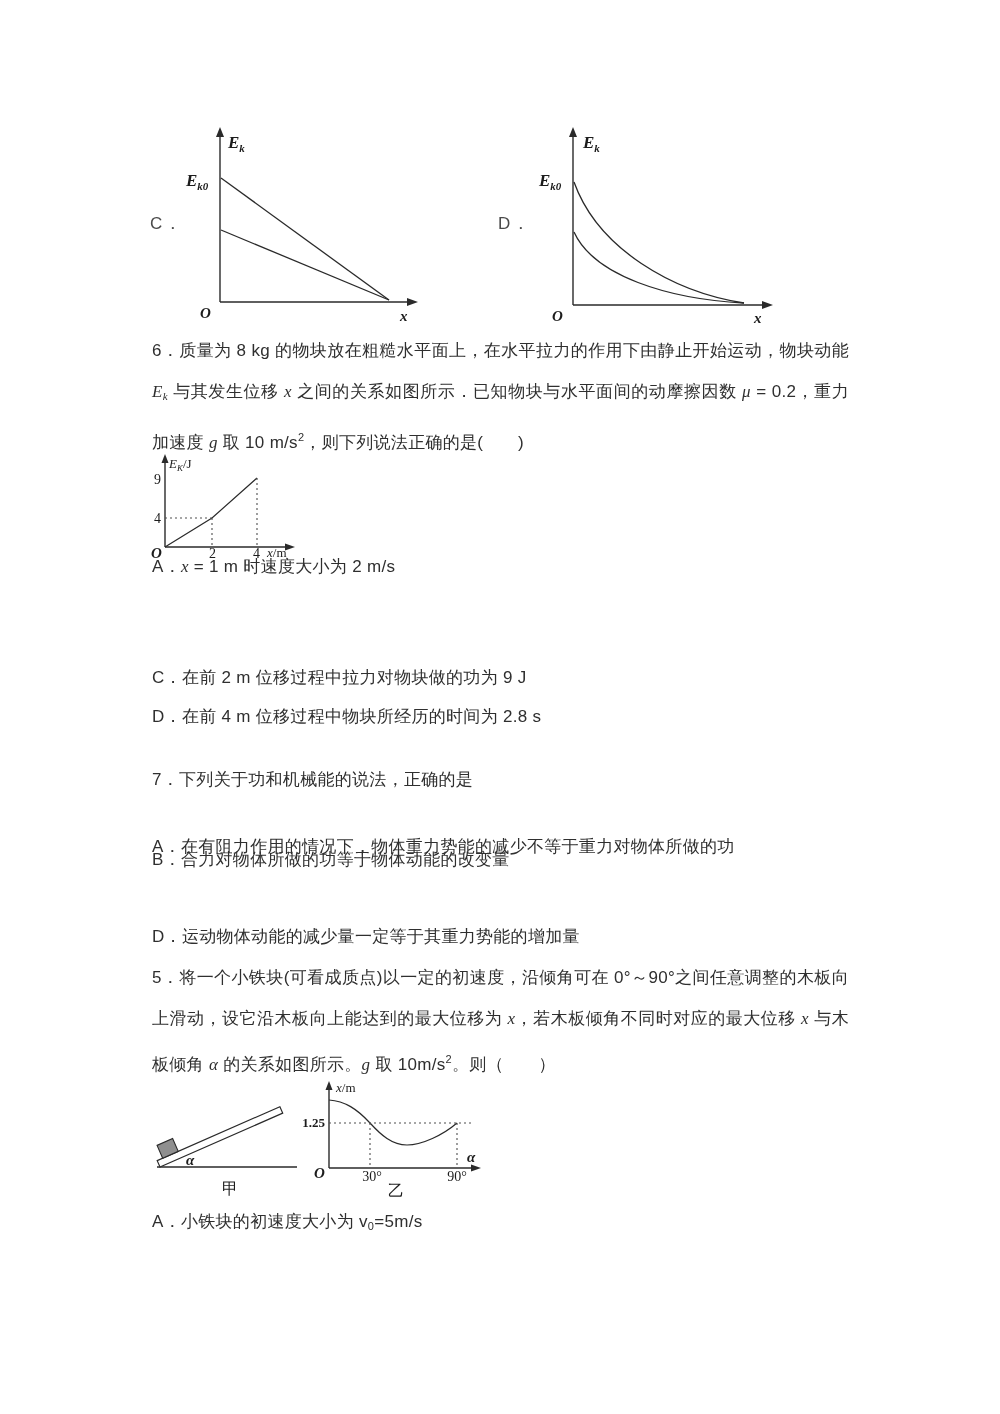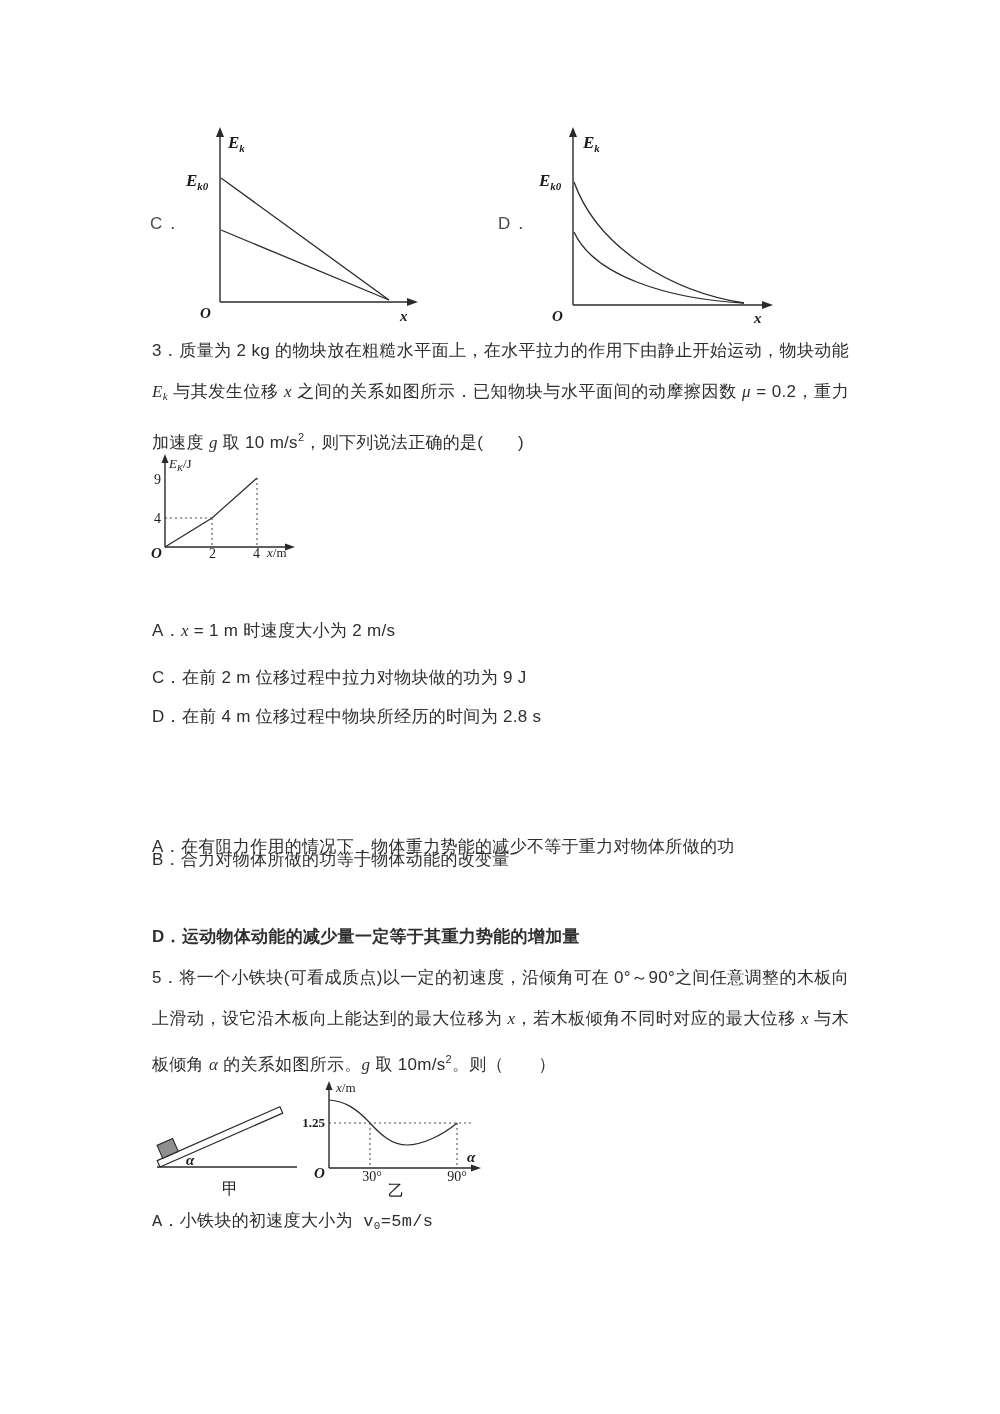--- a/index.html
+++ b/index.html
@@ -70,21 +70,21 @@
     </g>
     <path class="curve" d="M46,58 C70,125 145,168 216,179"></path>
     <path class="curve" d="M46,108 C66,152 140,175 216,179"></path>
     <text x="55" y="24" class="gE"><tspan>E</tspan><tspan class="gsub" dy="4">k</tspan></text>
     <text x="11" y="62" class="gE"><tspan>E</tspan><tspan class="gsub" dy="4">k0</tspan></text>
     <text x="24" y="197" class="gO">O</text>
     <text x="226" y="199" class="gO">x</text>
   </svg>
 
   <div class="para" style="top:330px;">
-    <span>3．质量为 2 kg 的物块放在粗糙水平面上，在水平拉力的作用下由静止开始运动，物块动能 </span><span class="vit">E</span><span class="vit sub">k</span><span> 与其发生位移 </span><span class="vit">x</span><span> 之间的关系如图所示．已知物块与水平面间的动摩擦因数 </span><span class="vit">μ</span><span> = 0.2，重力加速度 </span><span class="vit">g</span><span> 取 10 m/s</span><span class="sup">2</span><span>，则下列说法正确的是(　　)</span>
+    <span>6．质量为 8 kg 的物块放在粗糙水平面上，在水平拉力的作用下由静止开始运动，物块动能 </span><span class="vit">E</span><span class="vit sub">k</span><span> 与其发生位移 </span><span class="vit">x</span><span> 之间的关系如图所示．已知物块与水平面间的动摩擦因数 </span><span class="vit">μ</span><span> = 0.2，重力加速度 </span><span class="vit">g</span><span> 取 10 m/s</span><span class="sup">2</span><span>，则下列说法正确的是(　　)</span>
   </div>
 
   <svg class="fig" style="left:142px;top:452px;" width="175" height="115" viewBox="0 0 175 115">
     <g>
       <line class="ax" x1="23" y1="7" x2="23" y2="95"></line>
       <polygon class="ah" points="23,2 19.5,11 26.5,11"></polygon>
       <line class="ax" x1="23" y1="95" x2="147" y2="95"></line>
       <polygon class="ah" points="153,95 143,91.5 143,98.5"></polygon>
     </g>
     <polyline class="thin" points="23,95 70,66 115,26"></polyline>
@@ -93,27 +93,28 @@
     <line class="dot" x1="115" y1="26" x2="115" y2="95"></line>
     <text x="27" y="16"><tspan class="gmath">E</tspan><tspan class="gsubk" dy="3">K</tspan><tspan class="gup" dy="-3">/J</tspan></text>
     <text x="19" y="32" text-anchor="end" class="gnum">9</text>
     <text x="19" y="71" text-anchor="end" class="gnum">4</text>
     <text x="9" y="106" class="gO">O</text>
     <text x="67" y="106" class="gnum">2</text>
     <text x="111" y="106" class="gnum">4</text>
     <text x="125" y="105"><tspan class="gmath">x</tspan><tspan class="gup">/m</tspan></text>
   </svg>
 
-  <div class="line" style="top:620px;text-align:right;"><span>A．</span><span class="vit">x</span><span> = 1 m 时速度大小为 2 m/s</span></div>
+  <div class="line" style="top:556px;text-align:right;"><span>A．</span><span class="vit">x</span><span> = 1 m 时速度大小为 2 m/s</span></div>
   <div class="line" style="top:667px;"><span>C．在前 2 m 位移过程中拉力对物块做的功为 9 J</span></div>
   <div class="line" style="top:706px;"><span>D．在前 4 m 位移过程中物块所经历的时间为 2.8 s</span></div>
 
+  <div class="line" style="top:769px;"><span>7．下列关于功和机械能的说法，正确的是</span></div>
   <div class="line" style="top:812px;margin-top:24px;"><span>A．在有阻力作用的情况下，物体重力势能的减少不等于重力对物体所做的功</span></div>
   <div class="line" style="top:849px;"><span>B．合力对物体所做的功等于物体动能的改变量</span></div>
-  <div class="line" style="top:926px;font-weight:bold;"><span>D．运动物体动能的减少量一定等于其重力势能的增加量</span></div>
+  <div class="line" style="top:926px;"><span>D．运动物体动能的减少量一定等于其重力势能的增加量</span></div>
 
   <div class="para" style="top:957px;">
     <span>5．将一个小铁块(可看成质点)以一定的初速度，沿倾角可在 0°～90°之间任意调整的木板向上滑动，设它沿木板向上能达到的最大位移为 </span><span class="vit">x</span><span>，若木板倾角不同时对应的最大位移 </span><span class="vit">x</span><span> 与木板倾角 </span><span class="vit">α</span><span> 的关系如图所示。</span><span class="vit">g</span><span> 取 10m/s</span><span class="sup">2</span><span>。则（　　）</span>
   </div>
 
   <svg class="fig" style="left:140px;top:1078px;" width="345" height="128" viewBox="0 0 345 128">
 
     <g>
       <line class="ax" x1="17" y1="89" x2="157" y2="89"></line>
       <g transform="rotate(-23.7 20 89)">
@@ -136,15 +137,15 @@
       <text x="196" y="14"><tspan class="gmath">x</tspan><tspan class="gup">/m</tspan></text>
       <text x="185" y="49" text-anchor="end" class="gnumb">1.25</text>
       <text x="174" y="100" class="gO">O</text>
       <text x="232" y="103" text-anchor="middle" class="gnum">30°</text>
       <text x="317" y="103" text-anchor="middle" class="gnum">90°</text>
       <text x="327" y="84" class="galpha">α</text>
       <text x="248" y="118" class="cjk">乙</text>
     </g>
   </svg>
 
-  <div class="line" style="top:1211px;font-family:Liberation Mono, monospace;"><span>A．小铁块的初速度大小为 v</span><span class="sub">0</span><span>=5m/s</span></div>
+  <div class="line" style="top:1211px;"><span>A．小铁块的初速度大小为 v</span><span class="sub">0</span><span>=5m/s</span></div>
 
 </div>
 
 </body></html>

